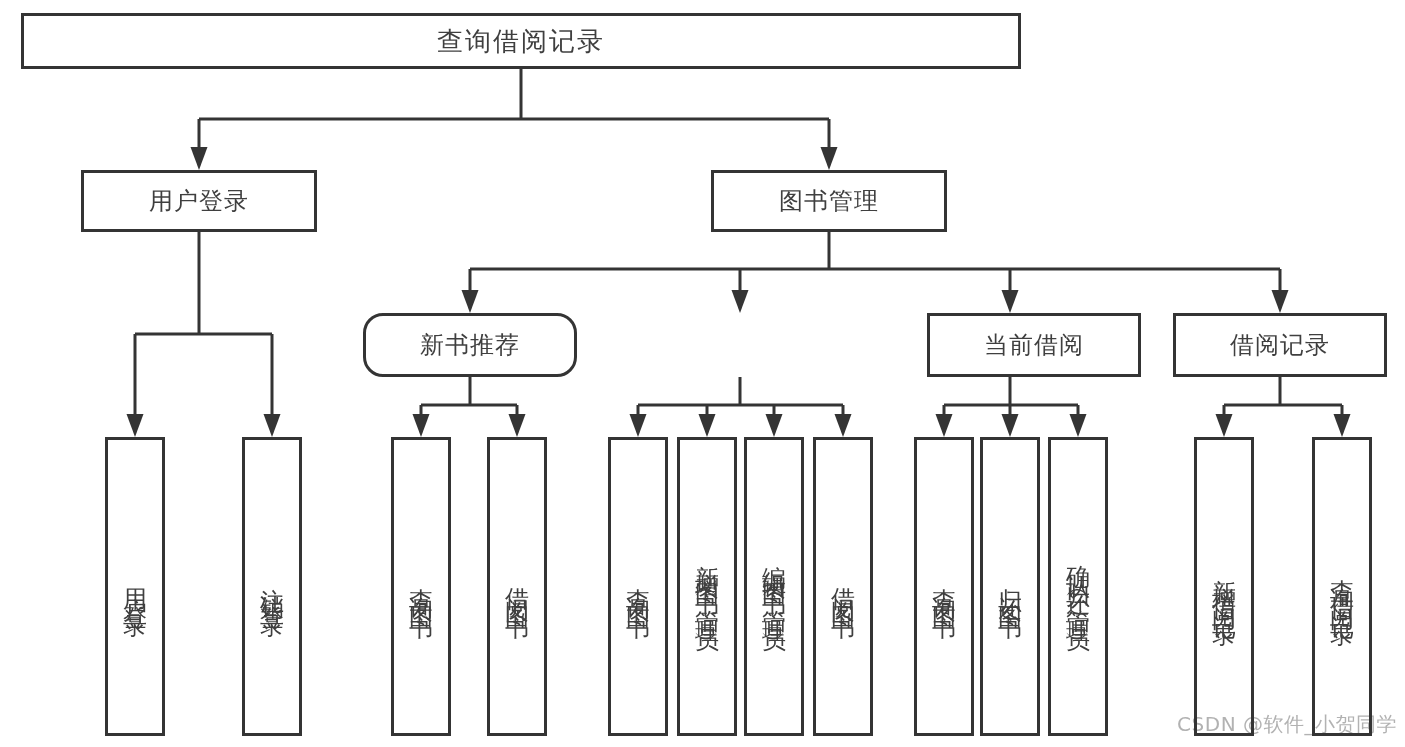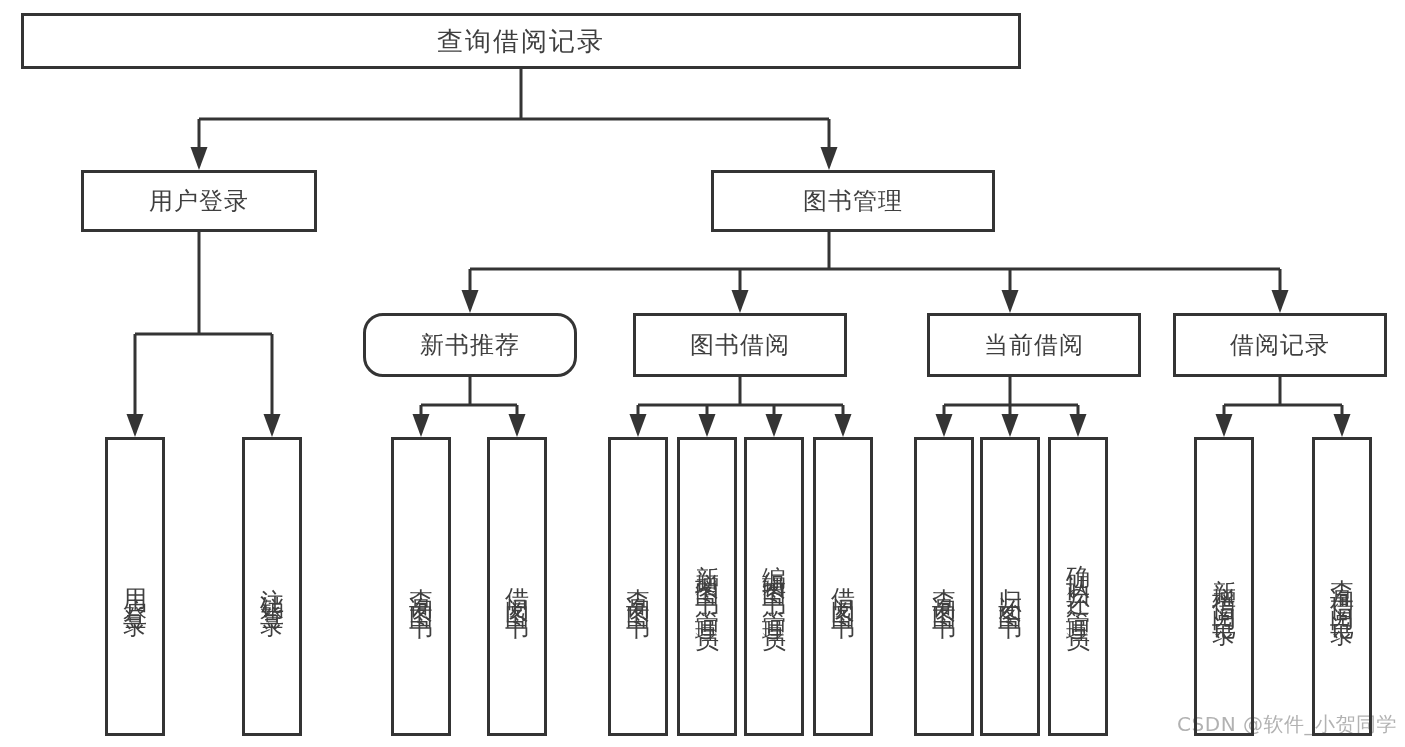--- a/index.html
+++ b/index.html
@@ -82,29 +82,26 @@
     </g>
   </svg>
 
   <div class="node root-node" style="left:21px; top:13px; width:1000px; height:56px;">
     <span>查询借阅记录</span>
   </div>
 
   <div class="node h-node" style="left:81px; top:170px; width:236px; height:62px;">
     <span>用户登录</span>
   </div>
-  <div class="node h-node" style="left:711px; top:170px; width:284px; height:62px;">
+  <div class="node h-node" style="left:711px; top:170px; width:236px; height:62px;">
     <span>图书管理</span>
   </div>
 
   <div class="node h-node" style="left:363px; top:313px; width:214px; height:64px;border-radius:20px;">
     <span>新书推荐</span>
-  </div>
-  <div class="node h-node" style="left:633px; top:313px; width:214px; height:64px;">
-    <span>图书借阅</span>
   </div>
   <div class="node h-node" style="left:903px; top:313px; width:214px; height:64px;margin-left:24px;">
     <span>当前借阅</span>
   </div>
   <div class="node h-node" style="left:1173px; top:313px; width:214px; height:64px;">
     <span>借阅记录</span>
   </div>
 
   <div class="node leaf-node" style="left:105px; top:437px; width:60px; height:299px;">
     <span class="vtext">用户登录</span>

